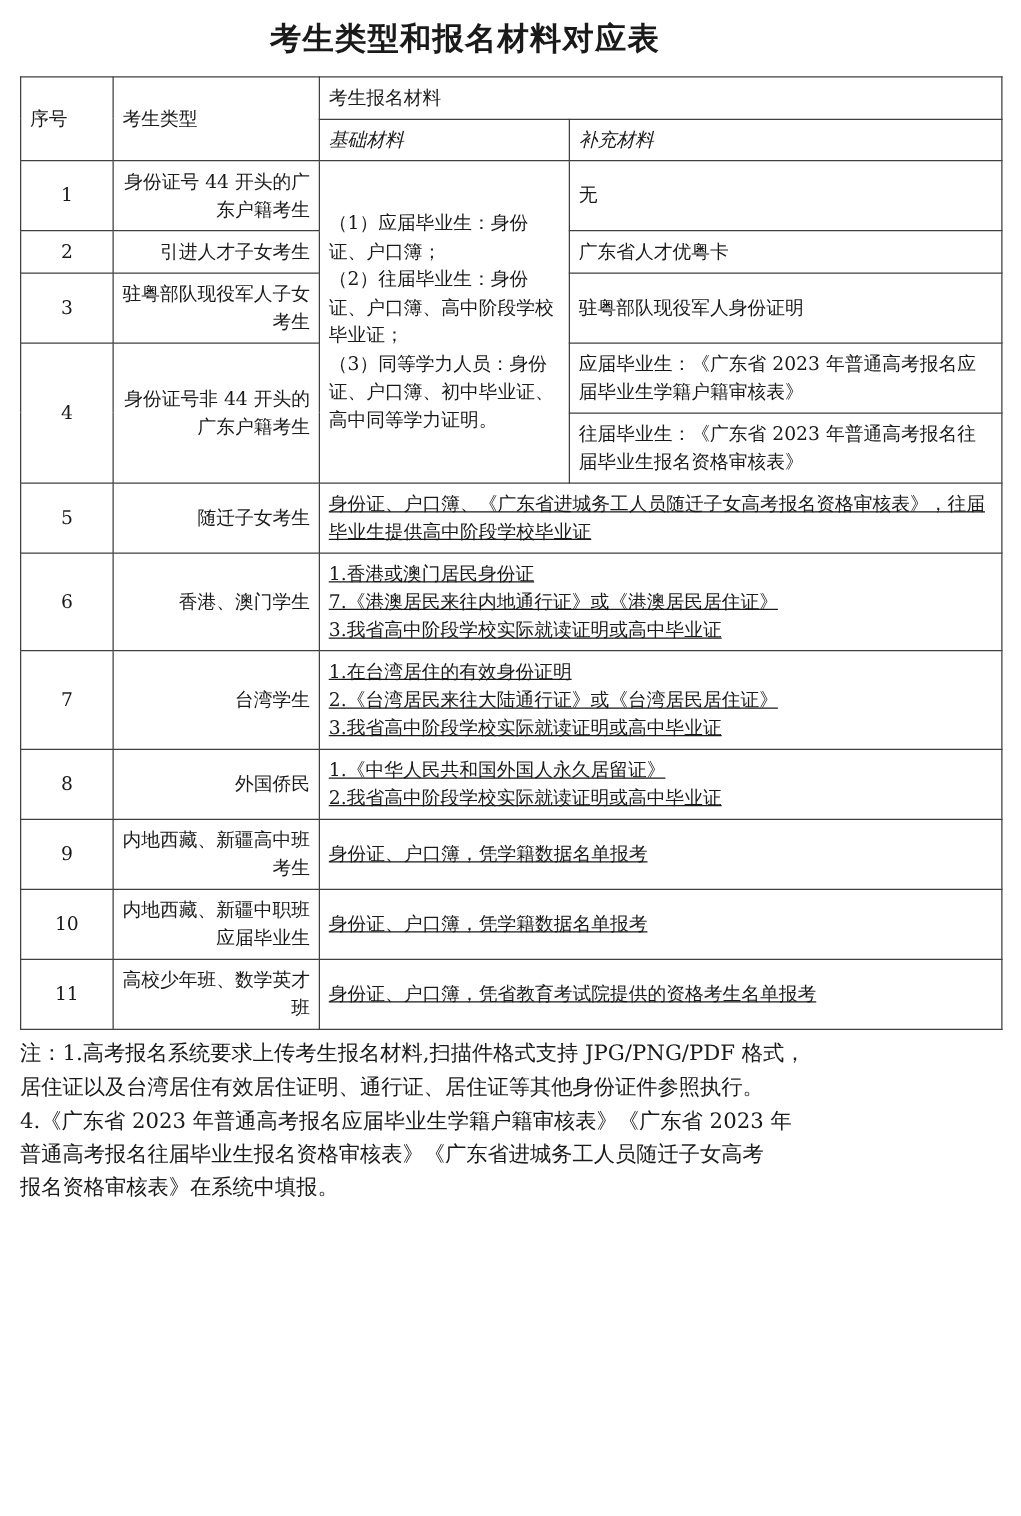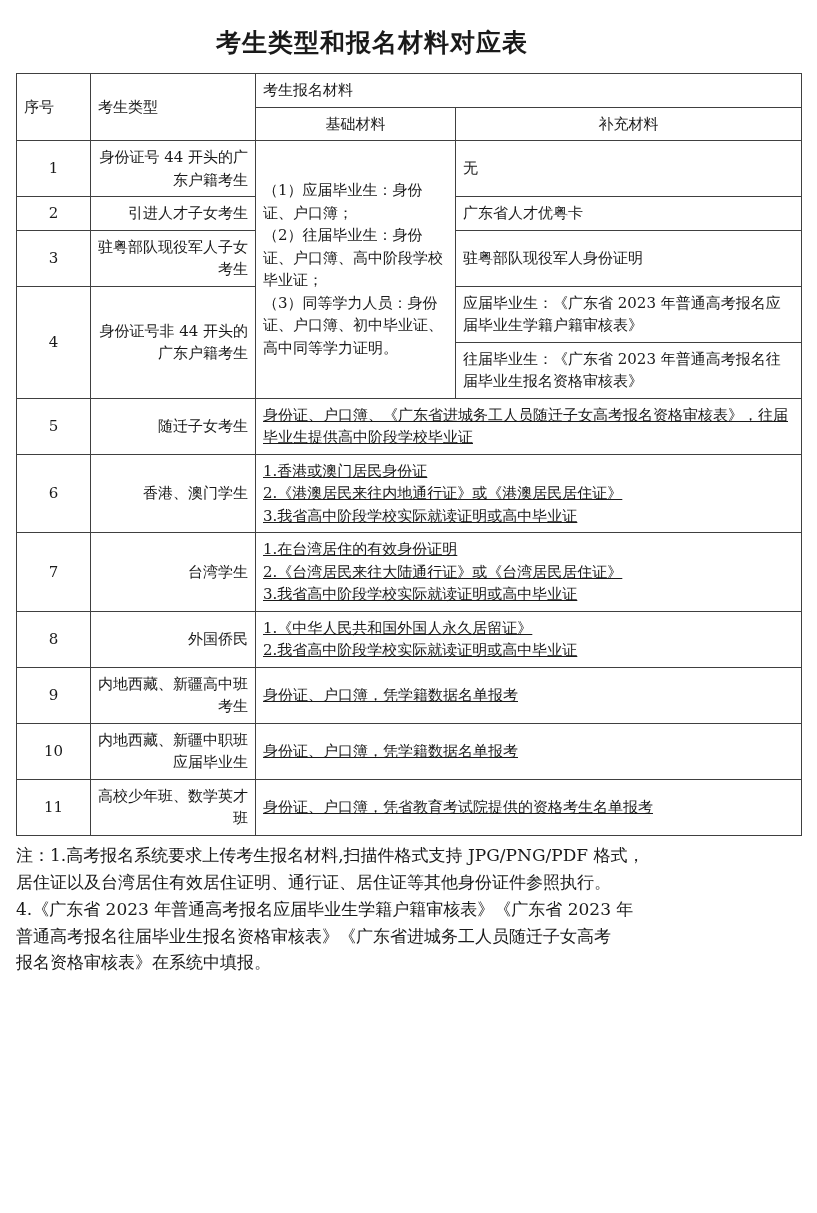--- a/index.html
+++ b/index.html
@@ -9,21 +9,21 @@
   }
   body {
     width: 817px;
     min-height: 1213px;
     font-family: "DejaVu Serif", "Liberation Serif", serif;
     color: #1a1a1a;
   }
   .page {
     width: 744px;
     box-sizing: border-box;
-    padding: 20px 16px 10px 16px;
+    padding: 8px 16px 10px 16px;
   }
   .doc-title {
     text-align: center;
     font-size: 25px;
     font-weight: bold;
     letter-spacing: 1px;
     margin: 6px 0 14px 0;
     font-family: "DejaVu Serif", "Liberation Serif", serif;
   }
   table.mat {
@@ -41,24 +41,25 @@
     font-weight: normal;
     font-family: "DejaVu Serif", "Liberation Serif", serif;
   }
   .hdr {
     text-align: left;
     font-size: 19px;
     font-weight: bold;
     padding: 9px 6px;
   }
   .hdr-sub {
-    text-align: center;
+    text-align: left;
     font-size: 18px;
     font-weight: bold;
     padding: 7px 6px;
+    font-style: italic;
   }
   .num { text-align: center; font-size: 15px; }
   .type-cell { text-align: right; font-size: 15px; line-height: 1.6; }
   .basic-cell { text-align: left; font-size: 15px; line-height: 1.65; }
   .supp-cell { text-align: left; font-size: 15px; line-height: 1.6; }
   .wide-cell { text-align: left; font-size: 15px; line-height: 1.7; text-decoration: underline; }
   .notes {
     width: 785px;
     margin: 6px auto 0 auto;
     font-size: 17px;
@@ -131,21 +132,21 @@
         <td class="num">5</td>
         <td class="type-cell">随迁子女考生</td>
         <td class="wide-cell" colspan="2">身份证、户口簿、《广东省进城务工人员随迁子女高考报名资格审核表》，往届毕业生提供高中阶段学校毕业证</td>
       </tr>
 
       <tr>
         <td class="num">6</td>
         <td class="type-cell">香港、澳门学生</td>
         <td class="wide-cell" colspan="2">
           <span class="line">1.香港或澳门居民身份证</span>
-          <span class="line">2.《港澳居民来往内地通行证》或《港澳居民居住证》</span>
+          <span class="line">7.《港澳居民来往内地通行证》或《港澳居民居住证》</span>
           <span class="line">3.我省高中阶段学校实际就读证明或高中毕业证</span>
         </td>
       </tr>
 
       <tr>
         <td class="num">7</td>
         <td class="type-cell">台湾学生</td>
         <td class="wide-cell" colspan="2">
           <span class="line">1.在台湾居住的有效身份证明</span>
           <span class="line">2.《台湾居民来往大陆通行证》或《台湾居民居住证》</span>

